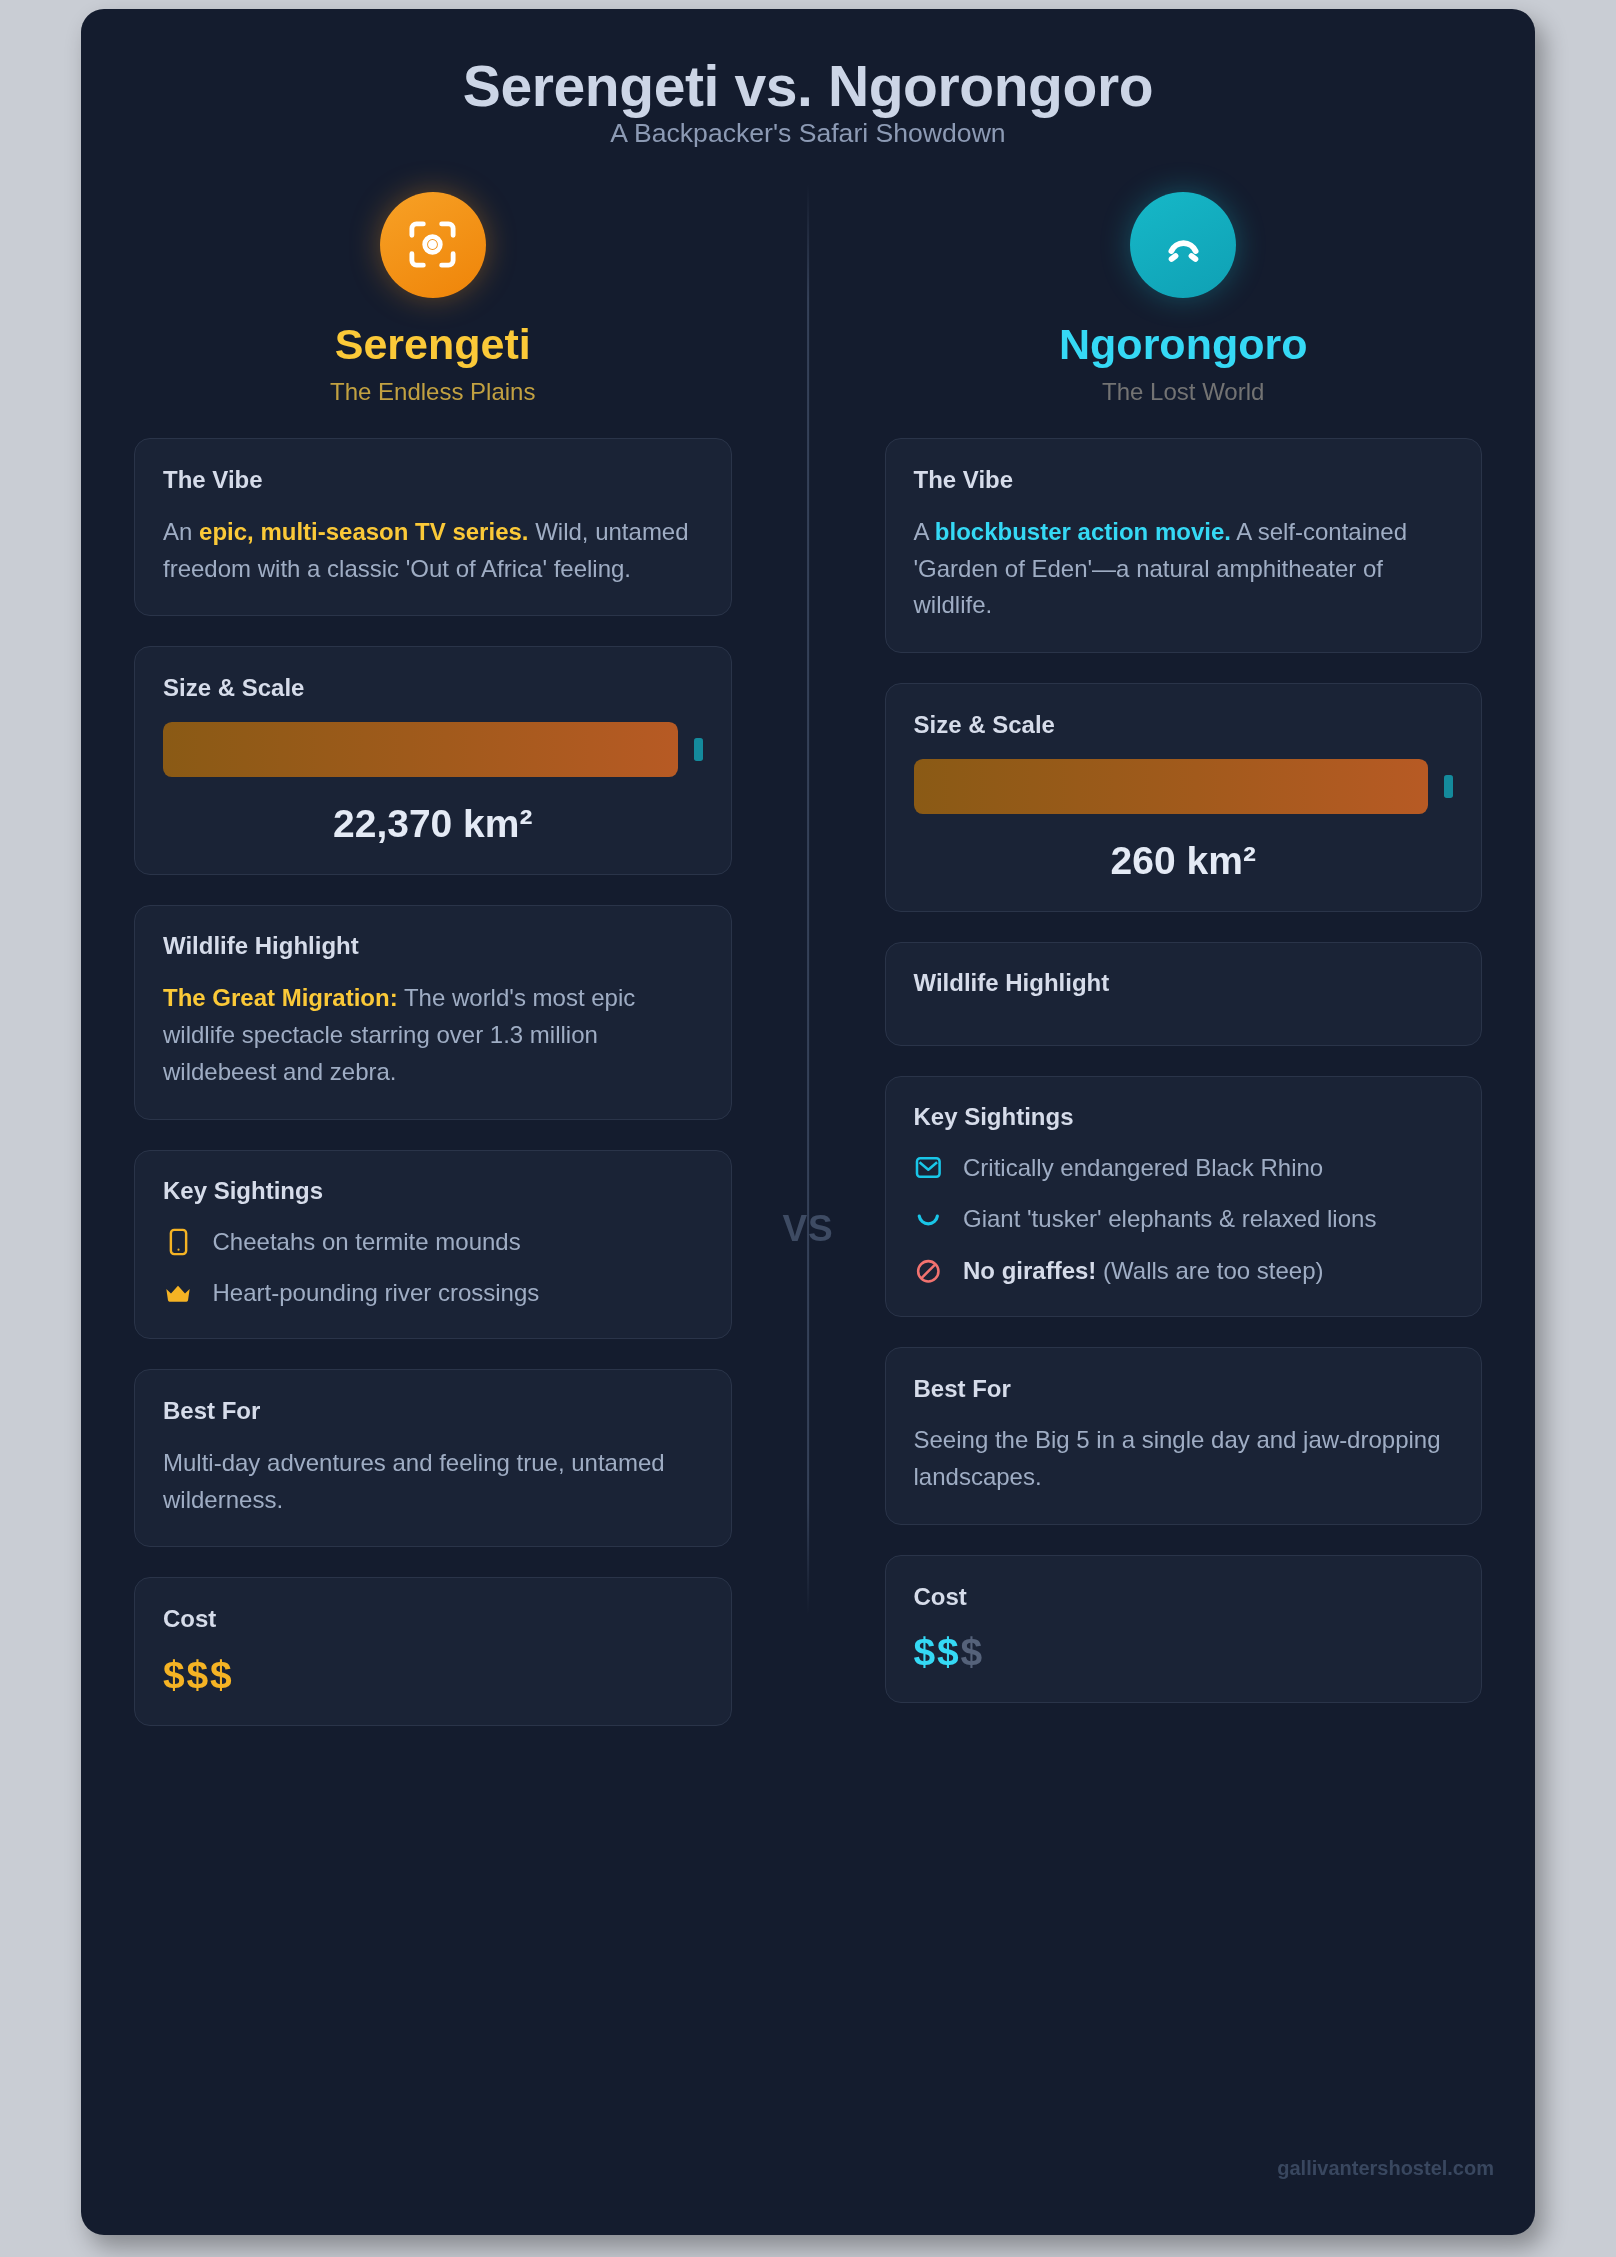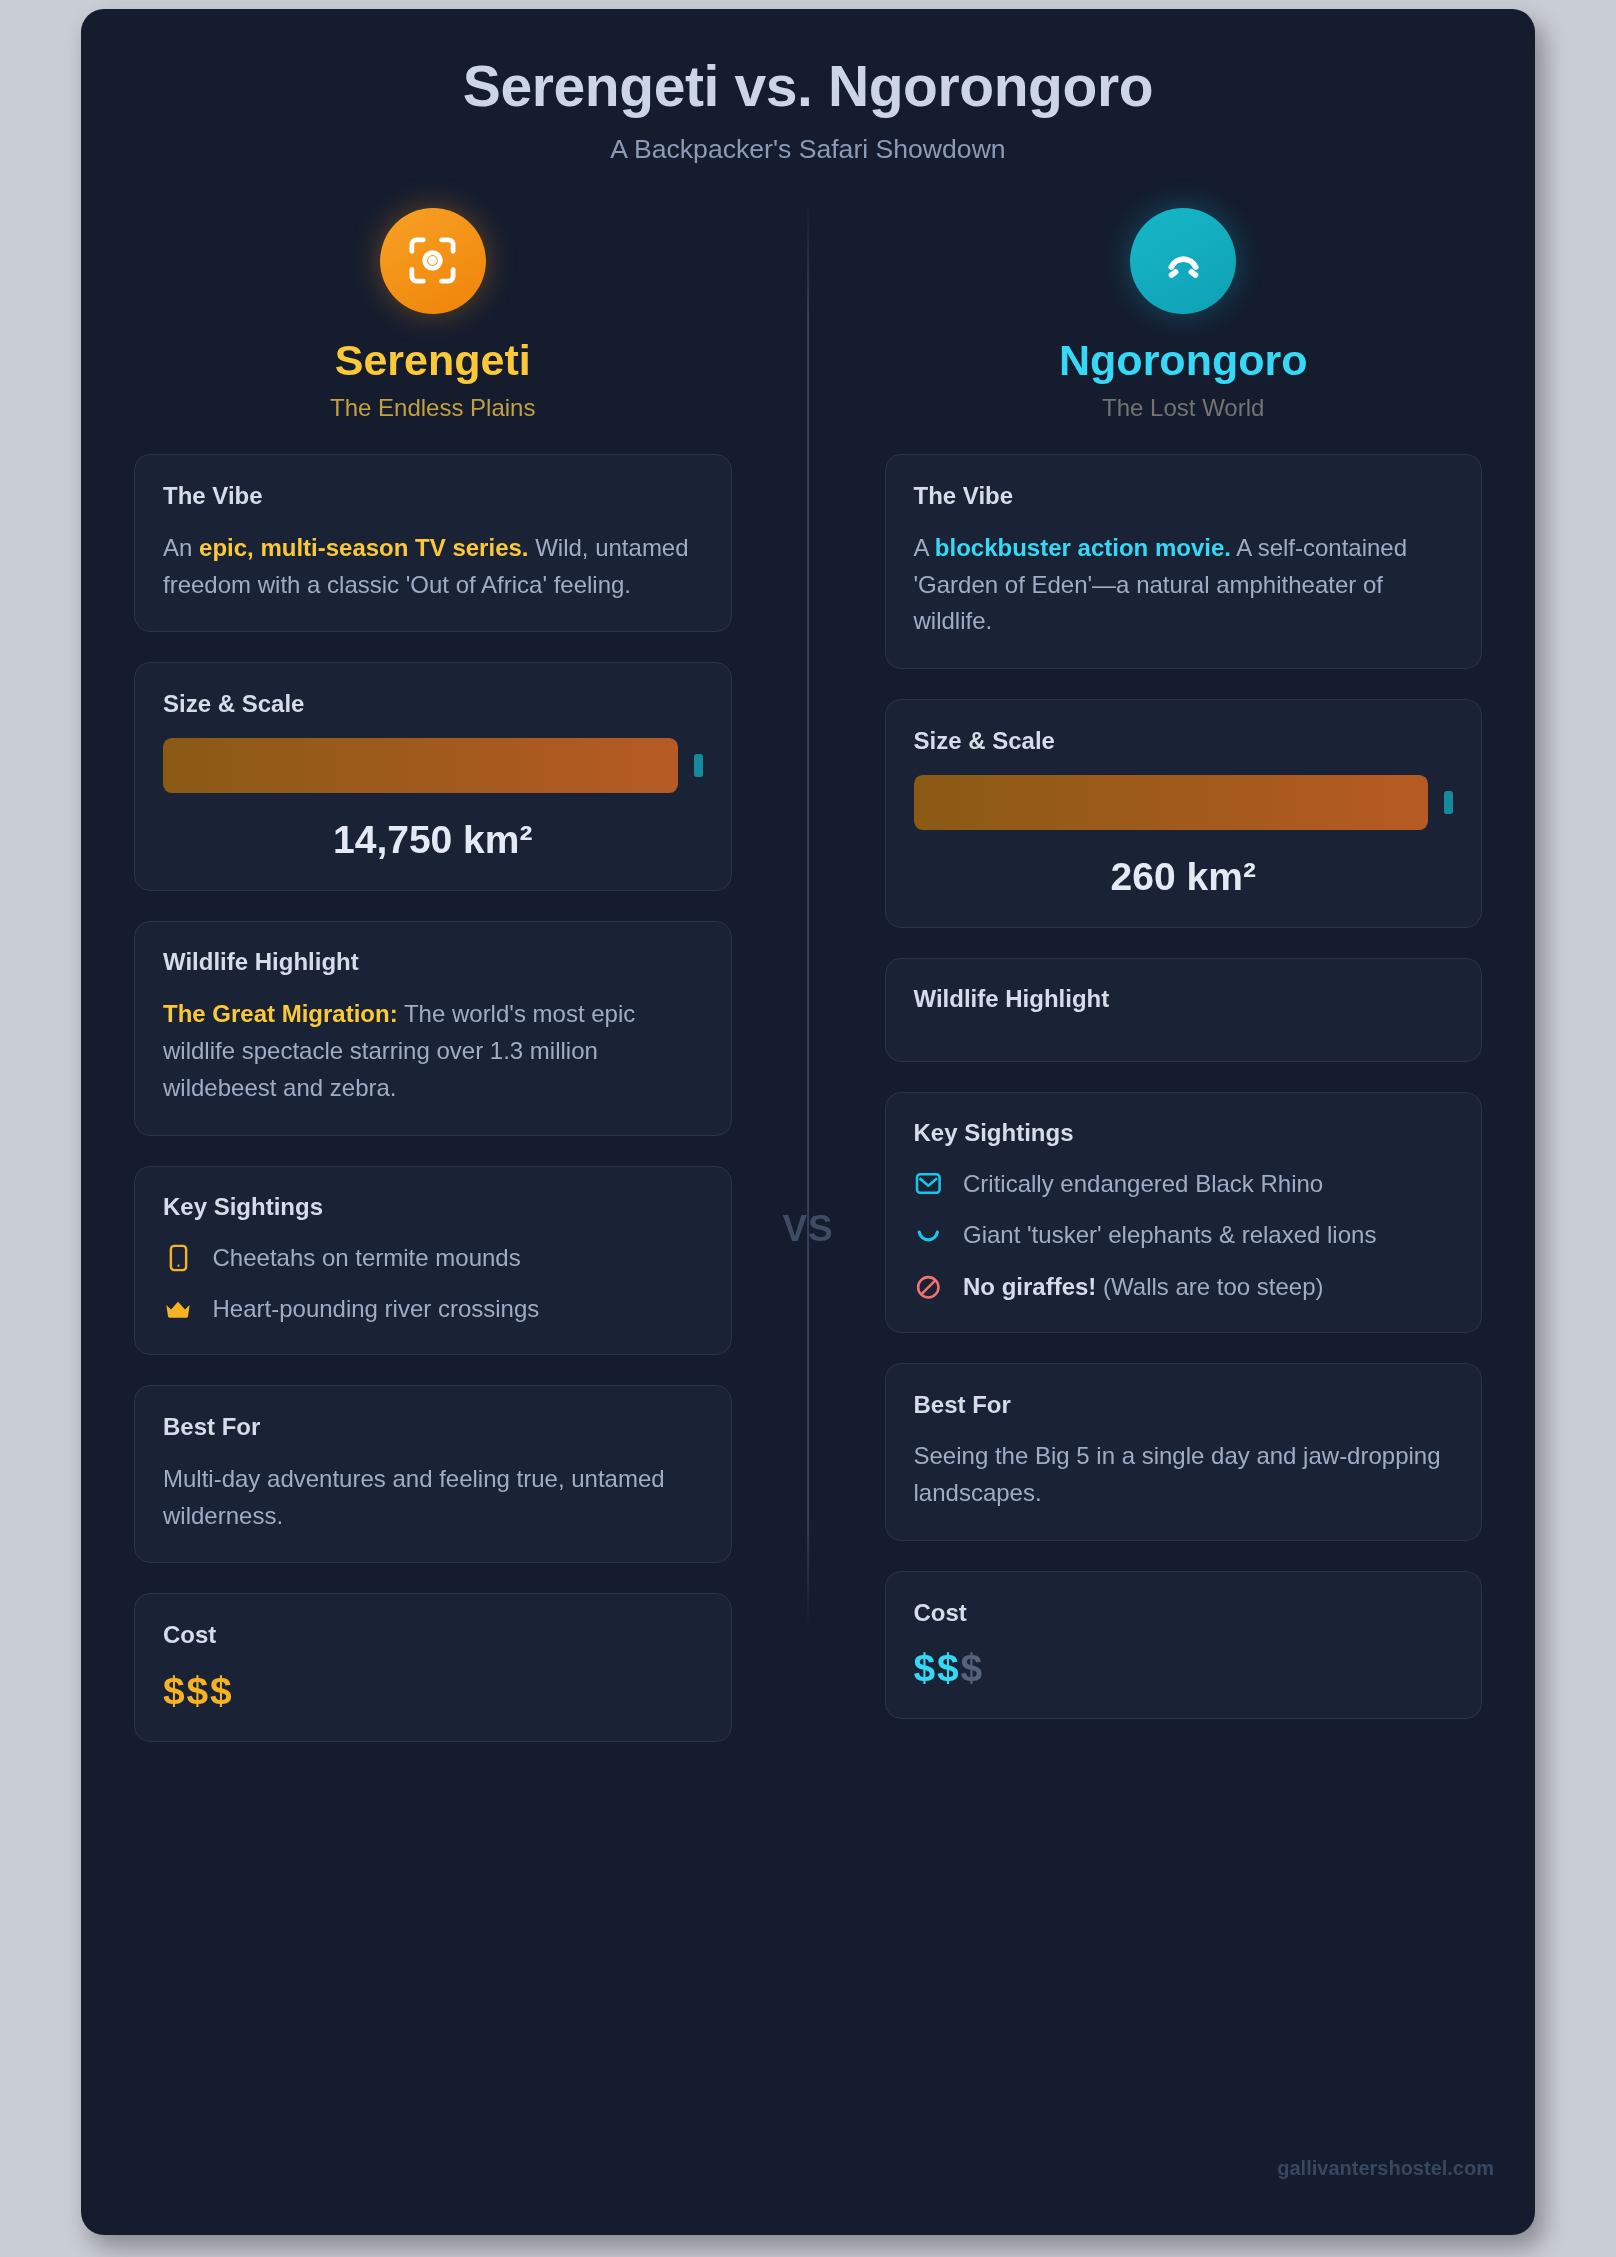--- a/index.html
+++ b/index.html
@@ -34,21 +34,20 @@
 
   .title {
     font-size: 57px;
     font-weight: bold;
     color: #ccd5e6;
     letter-spacing: -0.4px;
     line-height: 1.1;
   }
 
   .subtitle {
-    margin-top: 16px;
     font-size: 26.6px;
     color: #8c9ab4;
     font-weight: normal;
   }
 
   
   .columns {
     position: relative;
     display: flex;
     padding: 43px 53px 0 53px;
@@ -216,21 +215,21 @@
       </div>
 
       <div class="card">
         <div class="card-title">Size &amp; Scale</div>
         <div class="bar-row">
           <div class="bar-track">
             <div class="bar-fill"></div>
           </div>
           <div class="bar-dot"></div>
         </div>
-        <div class="bar-value">14,750 km²</div>
+        <div class="bar-value">22,370 km²</div>
       </div>
 
       <div class="card">
         <div class="card-title">Wildlife Highlight</div>
         <div class="card-body"><span class="hl-serengeti">The Great Migration:</span><span> The world's most epic wildlife spectacle starring over 1.3 million wildebeest and zebra.</span></div>
       </div>
 
       <div class="card">
         <div class="card-title">Key Sightings</div>
         <div class="sight-list">

